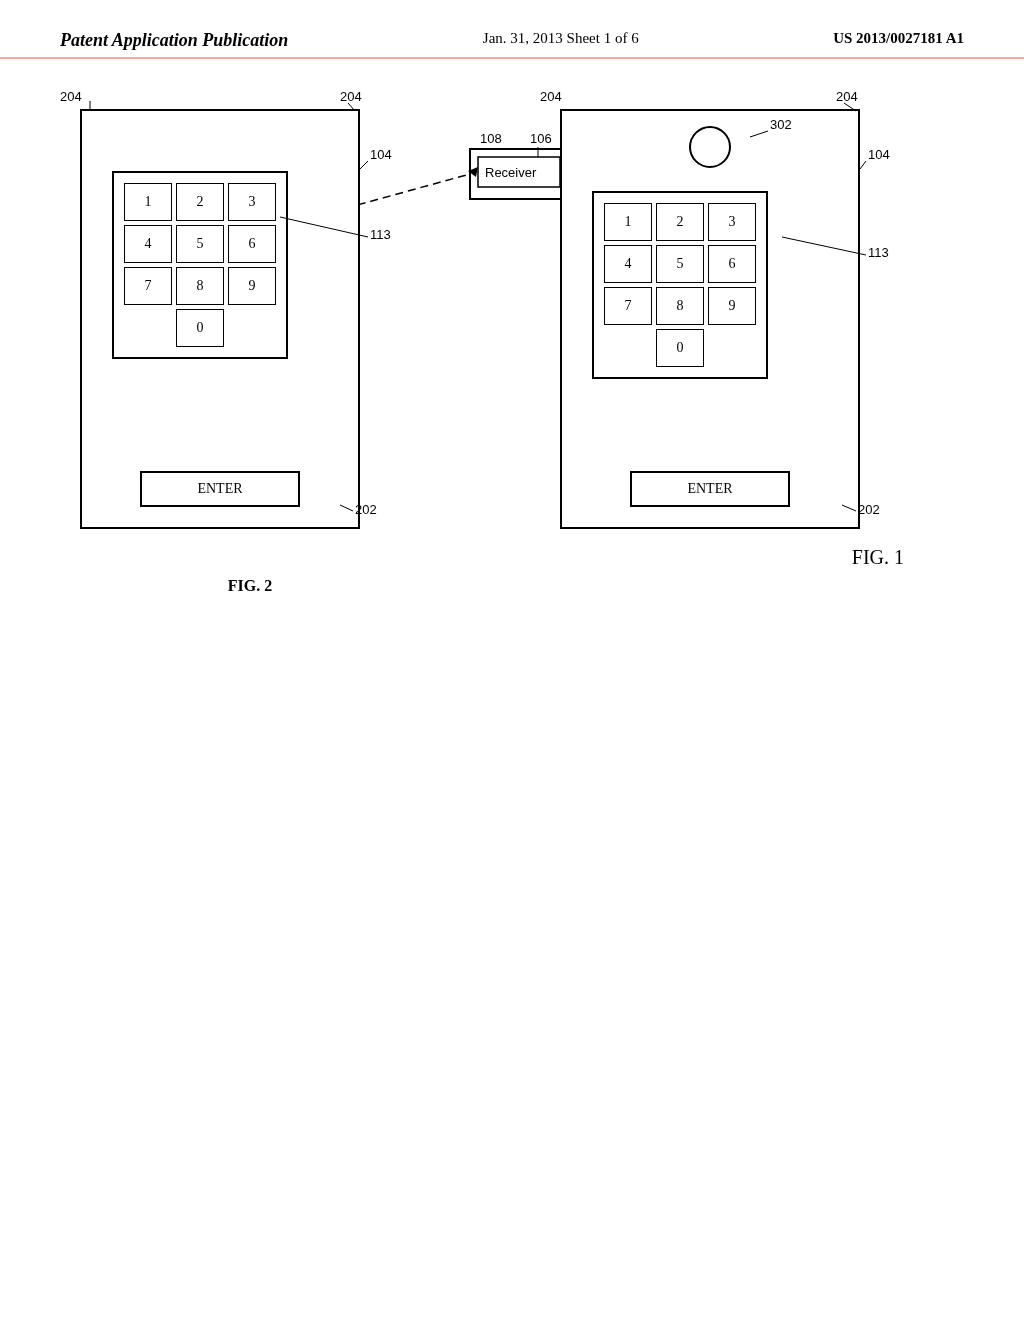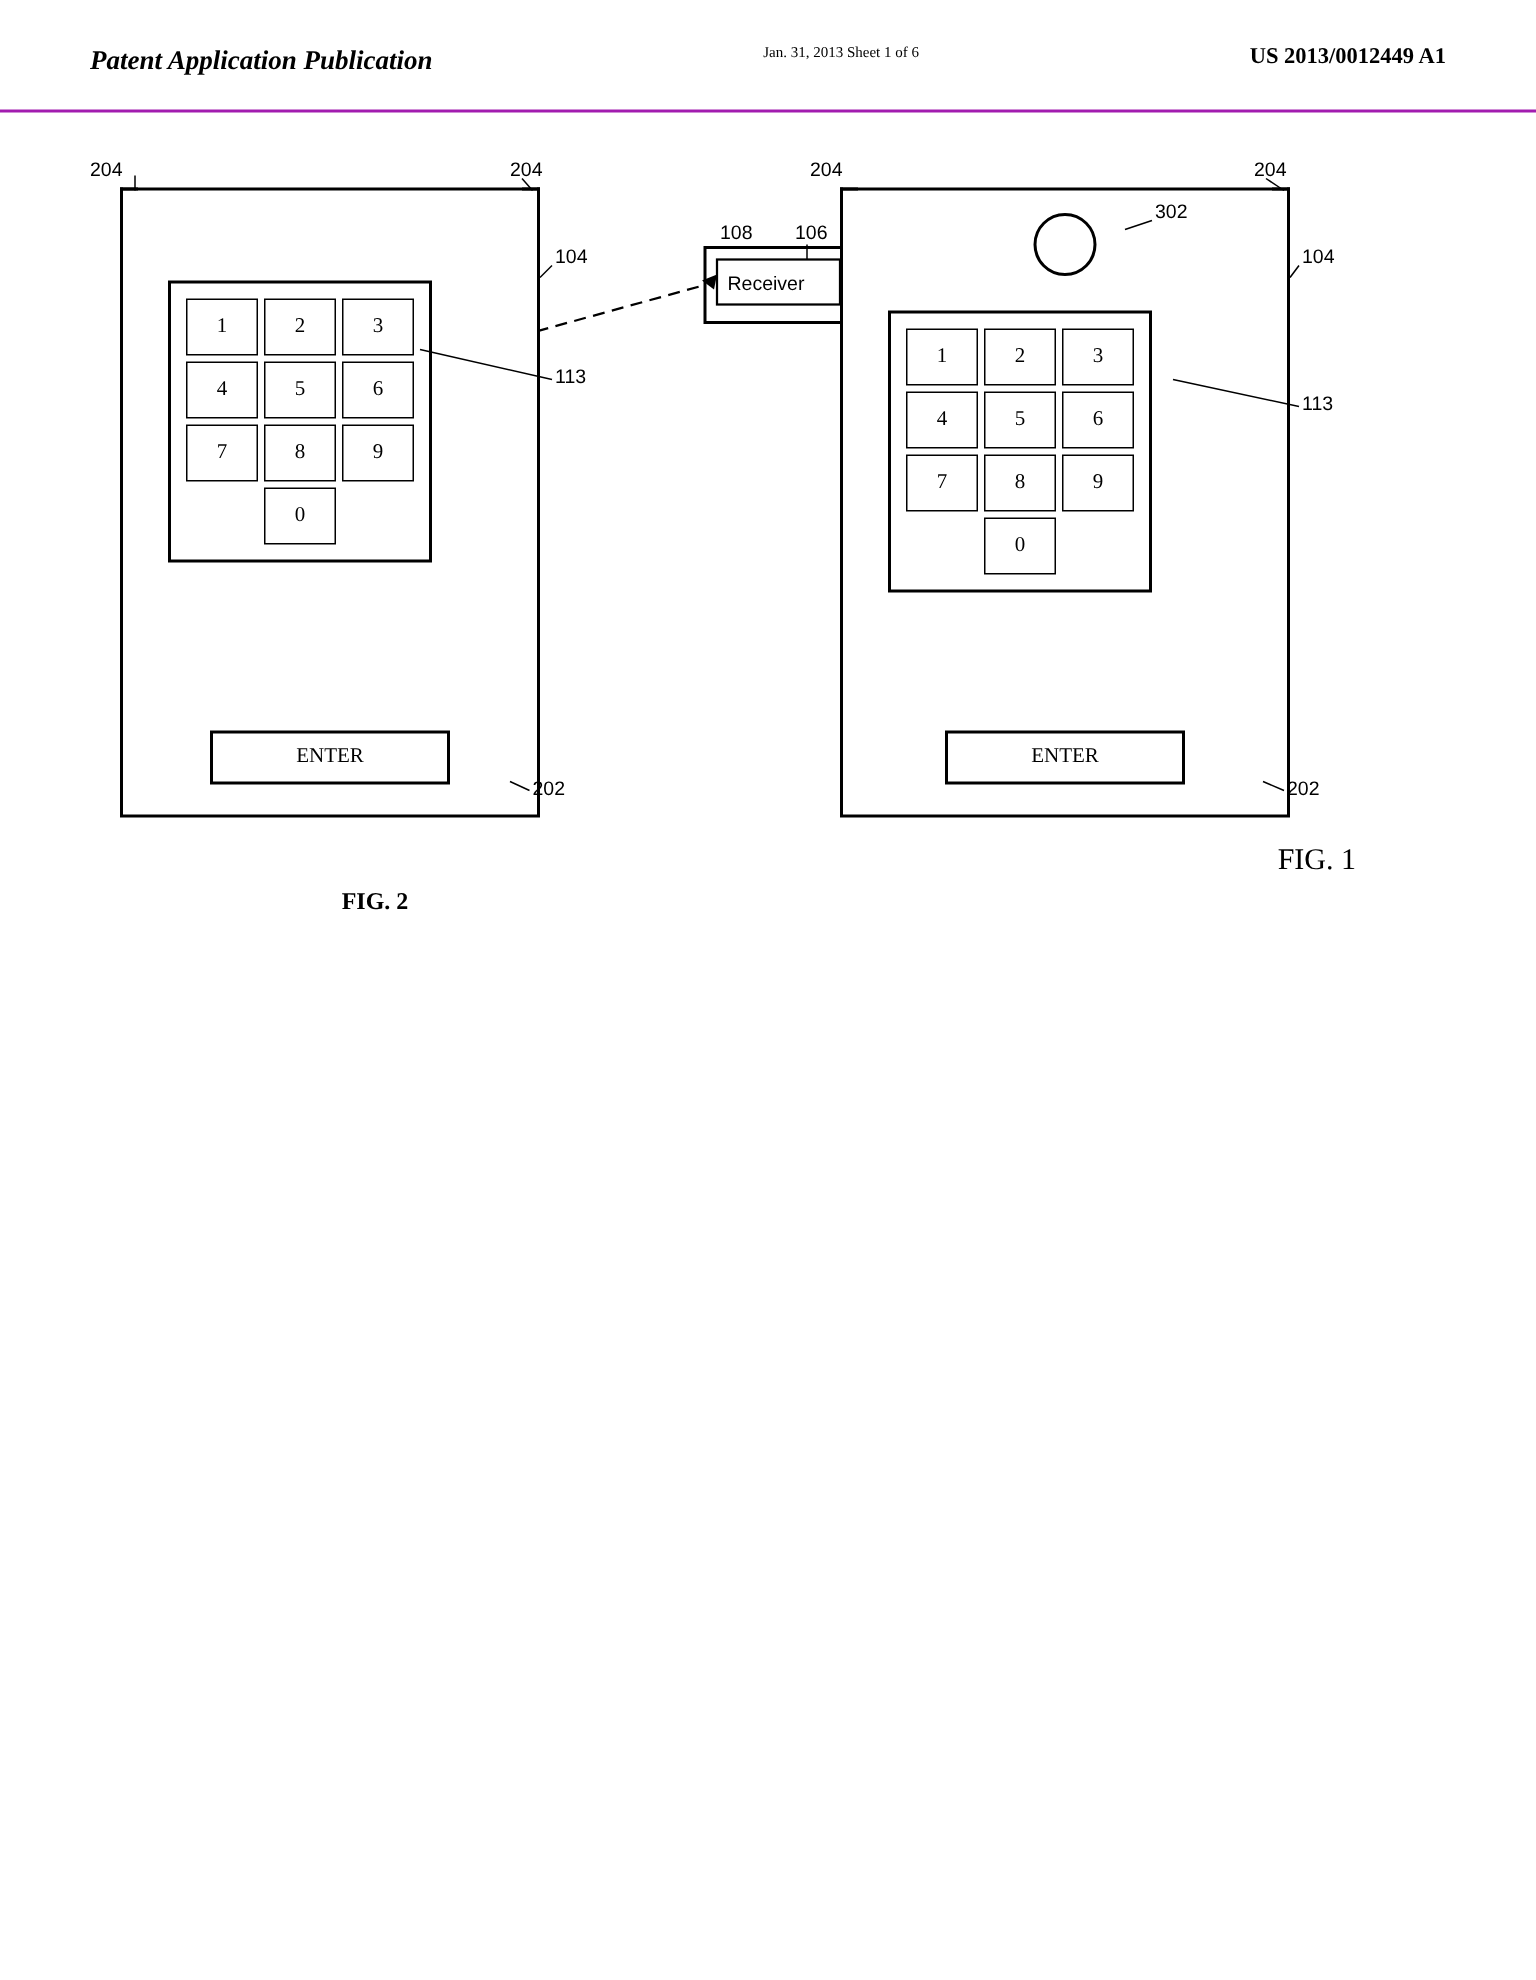--- a/index.html
+++ b/index.html
@@ -10,30 +10,30 @@
       font-family: 'Times New Roman', Times, serif;
       overflow: hidden;
       position: relative;
     }
 
     
     .header {
       display: flex;
       justify-content: space-between;
       align-items: flex-start;
-      padding: 30px 60px 22px 60px;
-      border-bottom: 2px solid #a21caf;
+      padding: 30px 60px 6px 60px;
+      border-bottom: 2px solid #fca5a5;
     }
     .header-left {
       font-size: 18px;
       font-weight: bold;
       font-style: italic;
     }
     .header-center {
-      font-size: 10px;
+      font-size: 15px;
       text-align: center;
       font-family: Liberation Serif, serif;
     }
     .header-right {
       font-size: 15px;
       font-weight: bold;
     }
 
     
     .content {
@@ -88,21 +88,21 @@
       margin-top: 8px;
       font-weight: bold;
     }
   </style>
 </head>
 <body>
 
 <div class="header">
   <div class="header-left">Patent Application Publication</div>
   <div class="header-center">Jan. 31, 2013   Sheet 1 of 6</div>
-  <div class="header-right">US 2013/0012449 A1</div>
+  <div class="header-right">US 2013/0027181 A1</div>
 </div>
 
 <div class="content">
 
   <div class="fig1-area">
     <svg class="fig1-svg" viewBox="0 0 920 420" xmlns="http://www.w3.org/2000/svg">
 
       <rect x="100" y="120" width="130" height="220" fill="none" stroke="#000" stroke-width="2"></rect>
 
       <rect x="108" y="128" width="90" height="32" fill="none" stroke="#000" stroke-width="1.5" stroke-dasharray="5,3"></rect>

